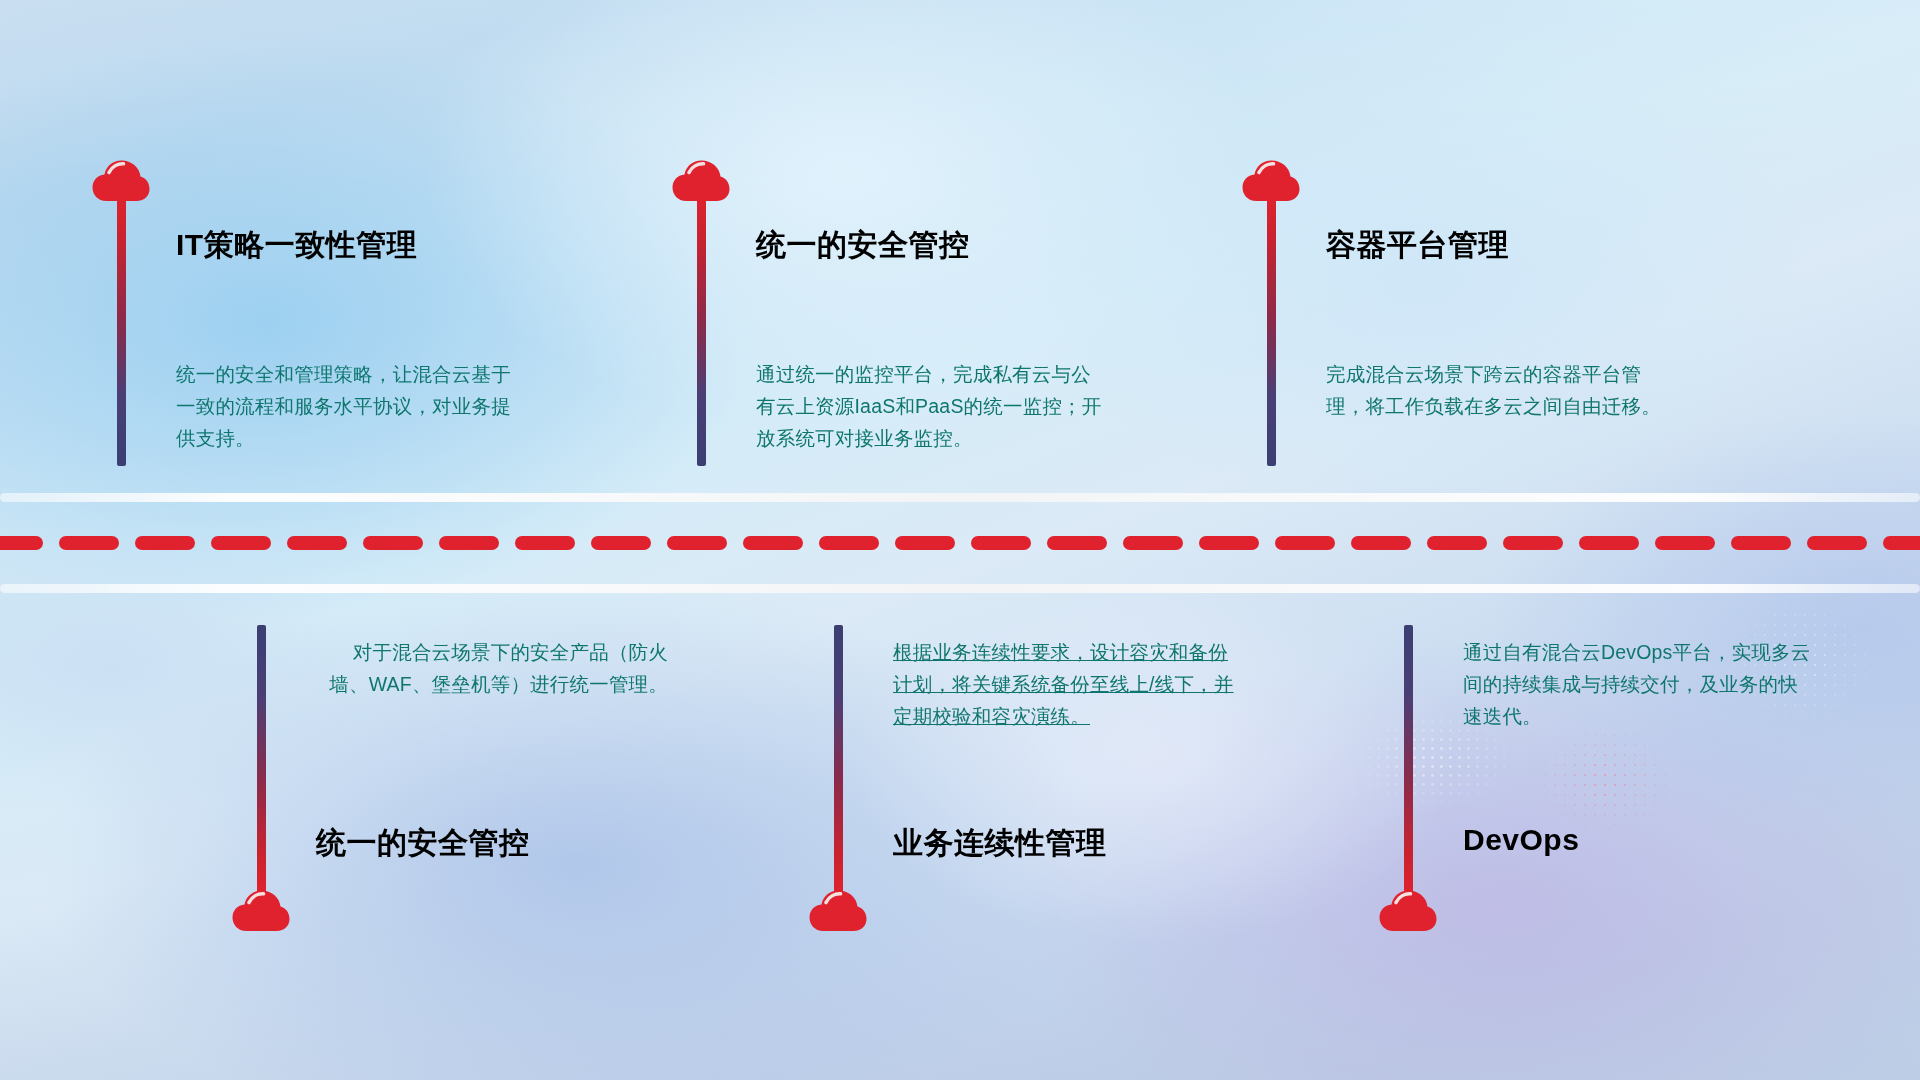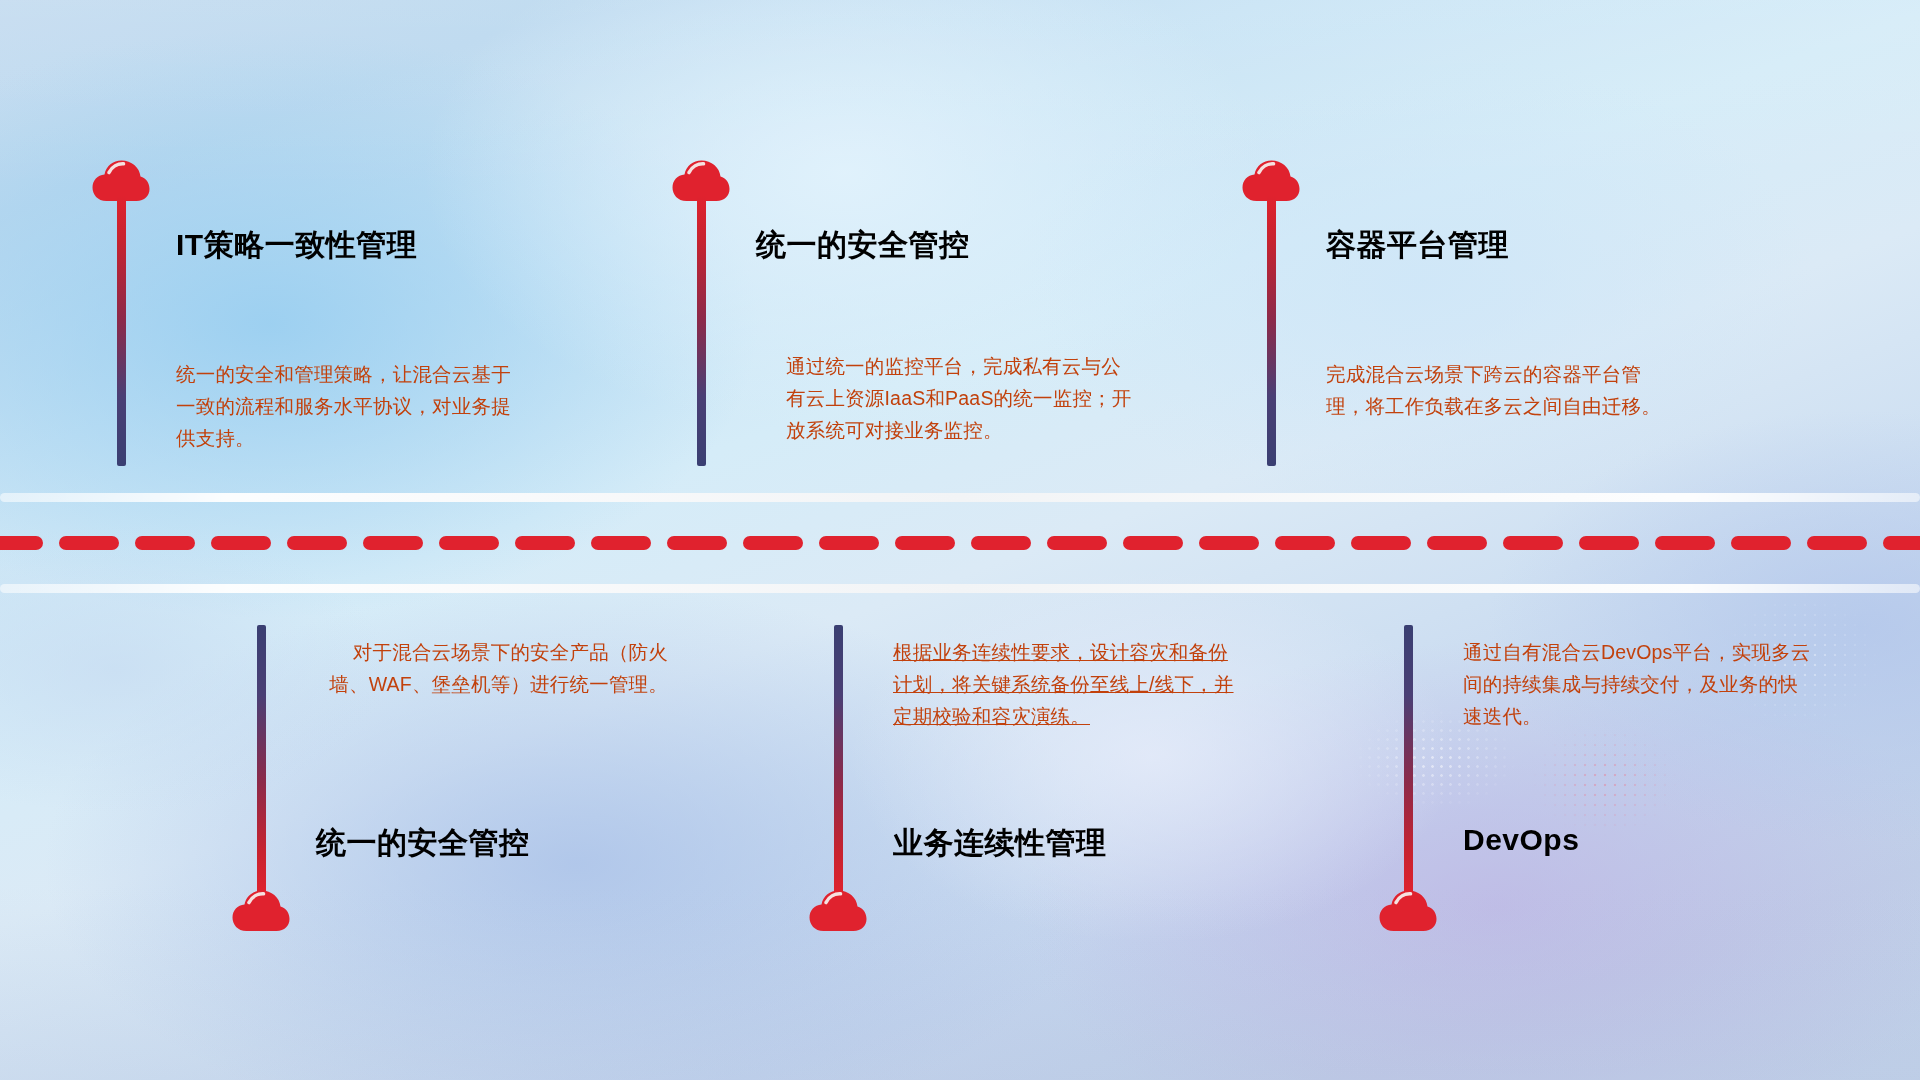--- a/index.html
+++ b/index.html
@@ -61,21 +61,21 @@
 
   
   .panel{position:absolute;}
 
   .cloud{position:absolute;width:58px;height:42px;}
   .stem{position:absolute;width:9px;border-radius:2px;}
   .stem-top{background:linear-gradient(180deg,#e0222e 0%,#c8232f 16%,#8c2a4a 46%,#4a3f75 74%,#3a3f72 100%);}
   .stem-bottom{background:linear-gradient(180deg,#3a3f72 0%,#4a3f75 26%,#8c2a4a 58%,#c8232f 84%,#e0222e 100%);}
 
   .p-title{position:absolute;font-size:30px;font-weight:700;color:#000000;letter-spacing:.5px;white-space:nowrap;}
-  .p-body{position:absolute;font-size:19.5px;line-height:32px;color:#c2410c;width:352px;letter-spacing:.2px;}
+  .p-body{position:absolute;font-size:19.5px;line-height:32px;color:#0f766e;width:352px;letter-spacing:.2px;}
 </style>
 </head>
 <body>
 
 <div id="bg">
   <div class="bg-layer bg-base"></div>
   <div class="bg-layer bg-b1"></div>
   <div class="bg-layer bg-b2"></div>
   <div class="bg-layer bg-b3"></div>
   <div class="bg-layer bg-b4"></div>
@@ -107,21 +107,21 @@
   <div class="p-body" style="left:176px;top:358px;">统一的安全和管理策略，让混合云基于一致的流程和服务水平协议，对业务提供支持。</div>
 </div>
 
 <div class="panel">
   <svg class="cloud" style="left:672px;top:160px;" viewBox="0 0 58 42">
     <path d="M14.5 41 C5.5 41 0.5 34.5 0.5 27.5 C0.5 20.5 5.5 15 12.5 14.5 C14 6 21 0.6 29.5 0.6 C39.5 0.6 47.5 7.5 48.5 16.5 C54 18 57.5 23 57.5 29 C57.5 35.8 52.5 41 44.5 41 Z" fill="#e0222e"></path>
     <path d="M17 12.5 C20 6.5 26 3.5 31.5 3.8" stroke="#f7f2f0" stroke-width="3.6" stroke-linecap="round" fill="none" opacity=".92"></path>
   </svg>
   <div class="stem stem-top" style="left:697px;top:196px;height:270px;"></div>
   <div class="p-title" style="left:756px;top:225px;">统一的安全管控</div>
-  <div class="p-body" style="left:756px;top:350px;margin-left:30px;">通过统一的监控平台，完成私有云与公有云上资源IaaS和PaaS的统一监控；开放系统可对接业务监控。</div>
+  <div class="p-body" style="left:756px;top:358px;">通过统一的监控平台，完成私有云与公有云上资源IaaS和PaaS的统一监控；开放系统可对接业务监控。</div>
 </div>
 
 <div class="panel">
   <svg class="cloud" style="left:1242px;top:160px;" viewBox="0 0 58 42">
     <path d="M14.5 41 C5.5 41 0.5 34.5 0.5 27.5 C0.5 20.5 5.5 15 12.5 14.5 C14 6 21 0.6 29.5 0.6 C39.5 0.6 47.5 7.5 48.5 16.5 C54 18 57.5 23 57.5 29 C57.5 35.8 52.5 41 44.5 41 Z" fill="#e0222e"></path>
     <path d="M17 12.5 C20 6.5 26 3.5 31.5 3.8" stroke="#f7f2f0" stroke-width="3.6" stroke-linecap="round" fill="none" opacity=".92"></path>
   </svg>
   <div class="stem stem-top" style="left:1267px;top:196px;height:270px;"></div>
   <div class="p-title" style="left:1326px;top:225px;">容器平台管理</div>
   <div class="p-body" style="left:1326px;top:358px;">完成混合云场景下跨云的容器平台管理，将工作负载在多云之间自由迁移。</div>

